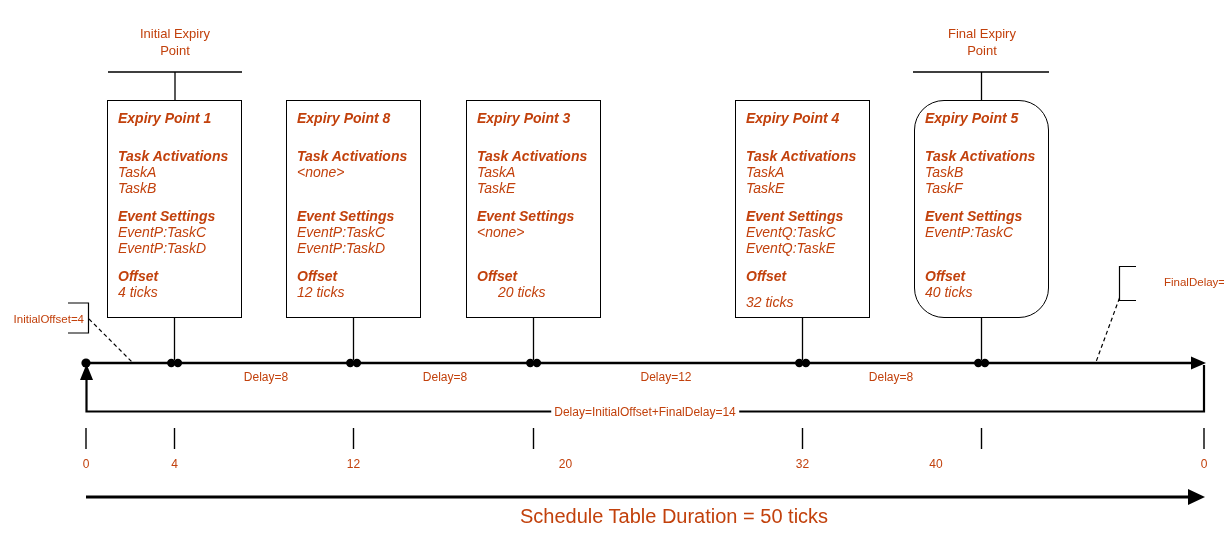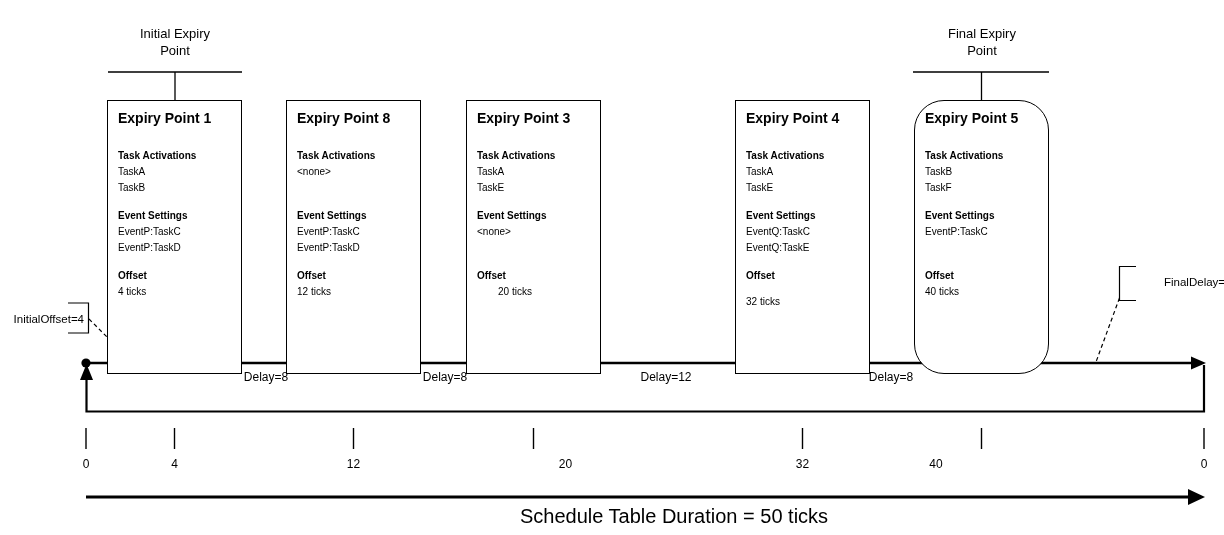--- a/index.html
+++ b/index.html
@@ -1,31 +1,31 @@
 <!DOCTYPE html>
 <html><head>
 <meta charset="utf-8">
 <title>Schedule Table Diagram</title>
 <style>
   html,body{margin:0;padding:0;background:#fff;}
   .canvas{
     position:relative;width:1224px;height:535px;background:#ffffff;
-    font-family:"Liberation Sans",sans-serif;color:#000000;overflow:hidden;
+    font-family:"Liberation Sans",sans-serif;color:#c2410c;overflow:hidden;
   }
   svg.overlay{position:absolute;left:0;top:0;width:1224px;height:535px;pointer-events:none;}
   .top-label{
     position:absolute;top:25px;transform:translateX(-50%);
     font-size:13px;line-height:17px;text-align:center;white-space:pre-line;
   }
   .ep-box{
-    position:absolute;top:100px;width:135px;height:274px;
-    border:1.5px solid #000;background:#fff;box-sizing:border-box;
+    position:absolute;top:100px;width:135px;height:218px;
+    border:1.5px solid #000;background:#fff;box-sizing:border-box;font-style:italic;
   }
   .ep-title{position:absolute;left:10px;top:9px;font-size:14px;font-weight:bold;white-space:nowrap;}
-  .sec{position:absolute;left:10px;font-size:10px;line-height:16px;white-space:pre-line;}
+  .sec{position:absolute;left:10px;font-size:14px;line-height:16px;white-space:pre-line;}
   .sec.hd{font-weight:bold;}
   .delay-label{position:absolute;top:370px;transform:translateX(-50%);font-size:12px;white-space:nowrap;}
   .wrap-label{
     position:absolute;left:645px;top:412px;transform:translate(-50%,-50%);
     font-size:12px;background:#fff;padding:0 3px;white-space:nowrap;
   }
   .tick-label{position:absolute;top:457px;transform:translateX(-50%);font-size:12px;}
   .duration-label{
     position:absolute;left:648px;top:505px;transform:translateX(-50%);
     font-size:20px;white-space:nowrap;margin-left:26px;
@@ -148,20 +148,21 @@
   </div>
 
   <div class="callout-text" style="right:1140px;top:313px;">InitialOffset=4</div>
   <div class="callout-text" style="left:1124px;top:276px;">FinalDelay=10</div>
 
   <div class="delay-label" style="left:266px;">Delay=8</div>
   <div class="delay-label" style="left:445px;">Delay=8</div>
   <div class="delay-label" style="left:666px;">Delay=12</div>
   <div class="delay-label" style="left:891px;">Delay=8</div>
 
+  <div class="wrap-label">Delay=InitialOffset+FinalDelay=14</div>
 
   <div class="tick-label" style="left:86px;">0</div>
   <div class="tick-label" style="left:174.5px;">4</div>
   <div class="tick-label" style="left:353.5px;">12</div>
   <div class="tick-label" style="left:533.5px;margin-left:32px;">20</div>
   <div class="tick-label" style="left:802.5px;">32</div>
   <div class="tick-label" style="left:936px;">40</div>
   <div class="tick-label" style="left:1204px;">0</div>
 
   <div class="duration-label">Schedule Table Duration = 50 ticks</div>

